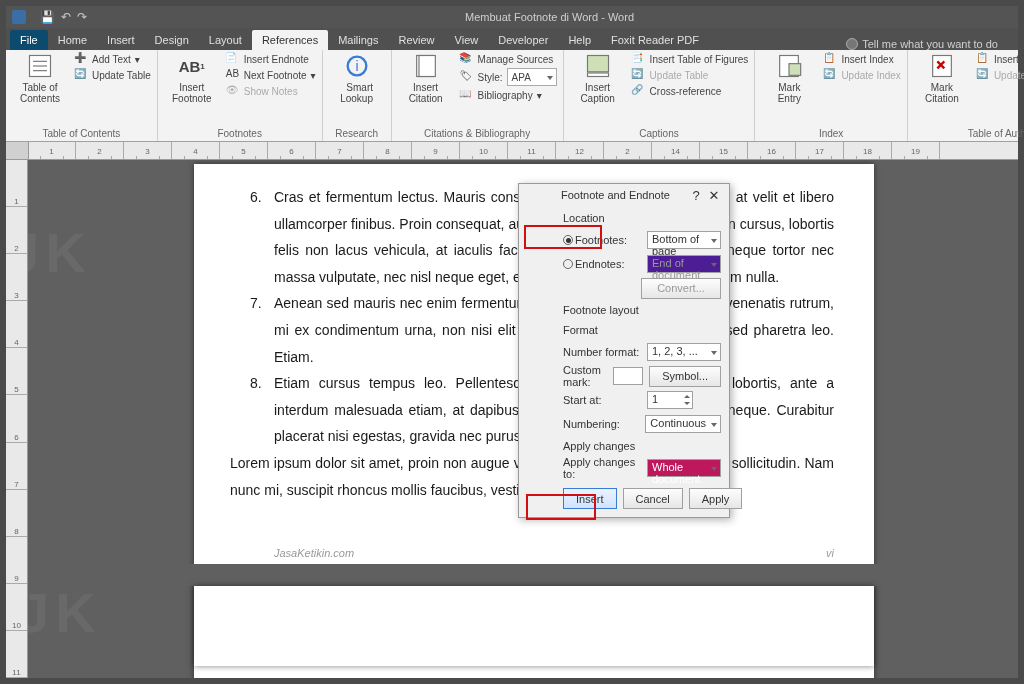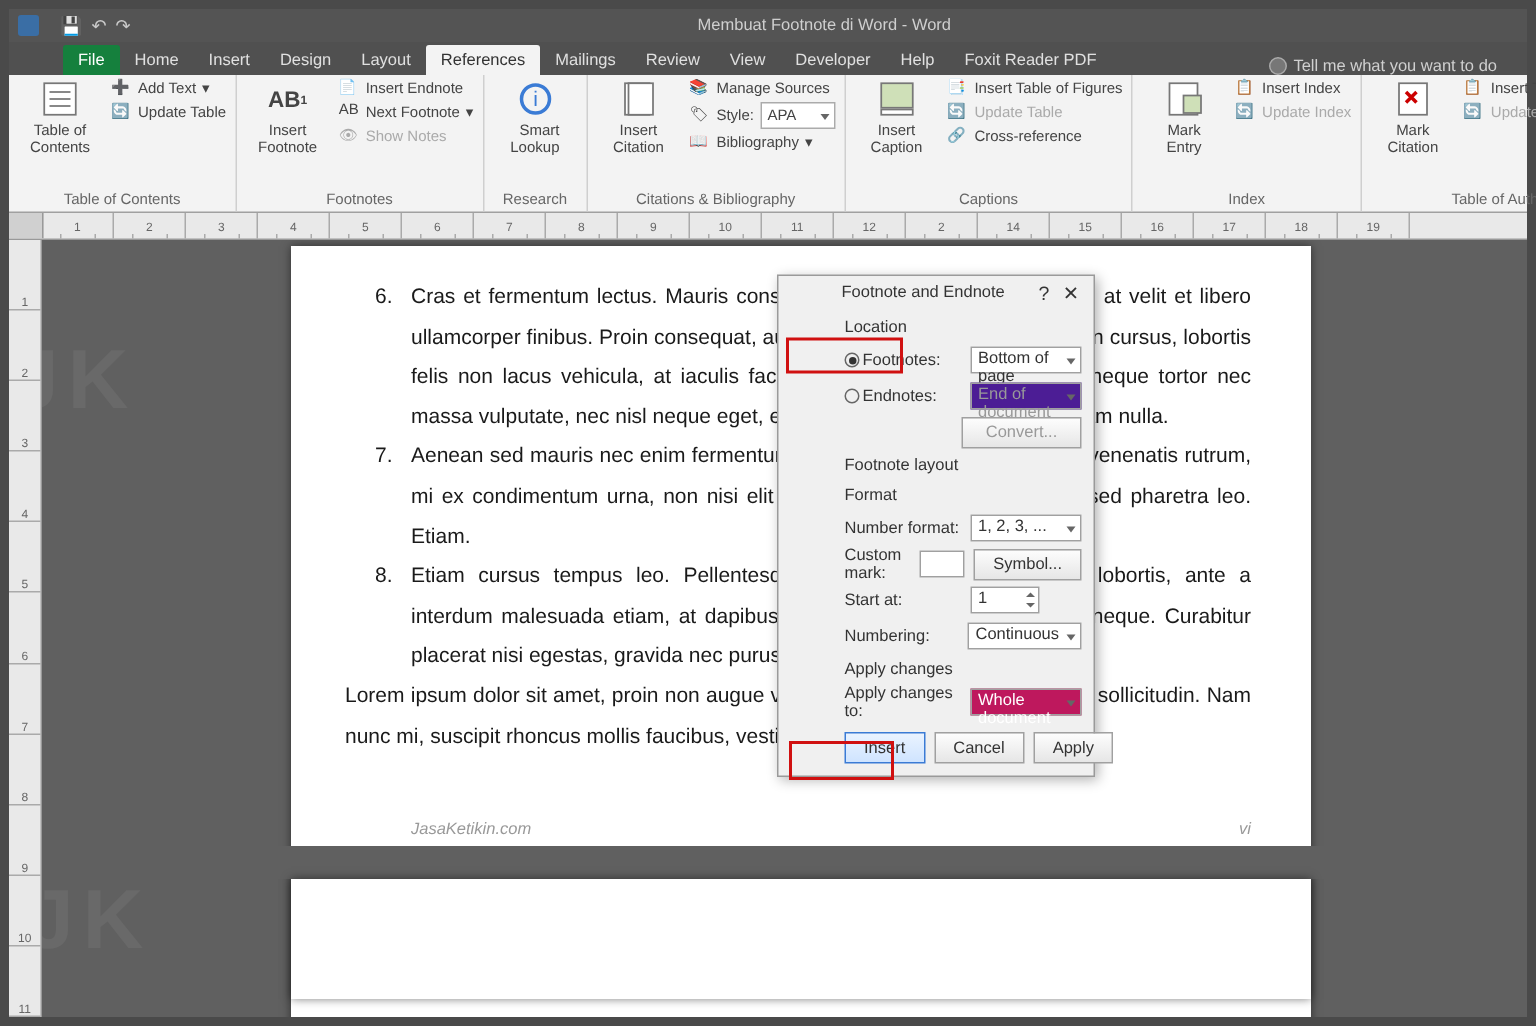--- a/index.html
+++ b/index.html
@@ -8,21 +8,21 @@
 
   
   .titlebar { height:22px; background:#545454; display:flex; align-items:center; padding:0 6px; color:#c8c8c8; font-size:11px; }
   .titlebar .ticon { width:14px; height:14px; background:#3a6ea5; border-radius:2px; margin-right:8px; }
   .titlebar .winbtn { margin-left:6px; font-size:12px; cursor:default; }
   .title-text { flex:1; text-align:center; color:#cfcfcf; }
 
   
   .tabs { height:22px; background:#505050; display:flex; align-items:flex-end; padding-left:4px; color:#e0e0e0; }
   .tab { padding:4px 10px 4px 10px; font-size:11px; cursor:default; border-top-left-radius:2px; border-top-right-radius:2px; }
-  .tab.file { background:#15803d; color:#fff;margin-left:32px; }
+  .tab.file { background:#0c4a6e; color:#fff; }
   .tab.active { background:#f3f3f3; color:#333; }
   .tell { margin-left:auto; display:flex; align-items:center; gap:4px; font-size:11px; color:#d0d0d0; padding-right:20px;}
   .bulb { width:12px; height:12px; border:1px solid #aaa; border-radius:50%; background:#777;}
 
   
   .ribbon { background:#f3f3f3; height:92px; display:flex; border-bottom:1px solid #a0a0a0; color:#444; position:relative;}
   .group { border-right:1px solid #cfcfcf; padding:2px 6px 0 6px; display:flex; flex-direction:column; justify-content:space-between; }
   .group-body { flex:1; display:flex; gap:6px; align-items:flex-start; }
   .group-label { text-align:center; font-size:10px; color:#666; padding:2px 0; }
   .big { display:flex; flex-direction:column; align-items:center; width:56px; font-size:10px; cursor:default; }

